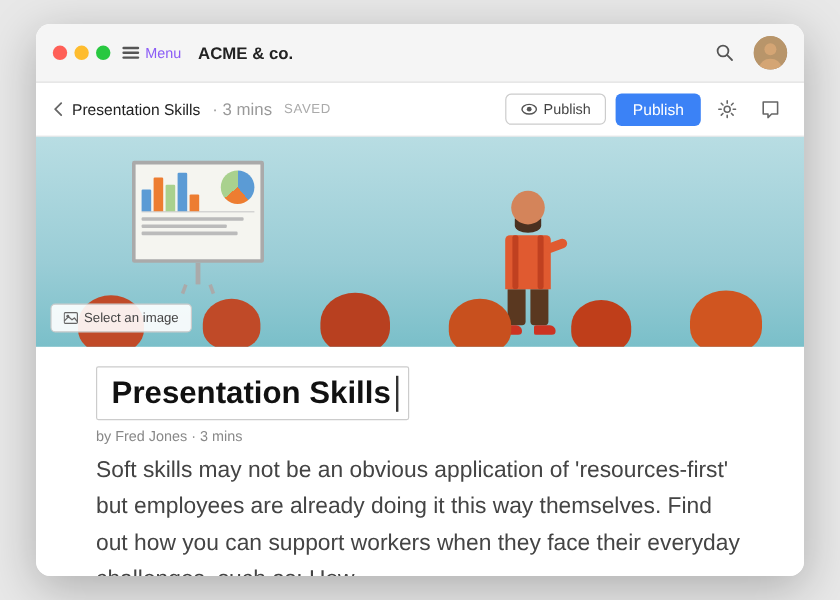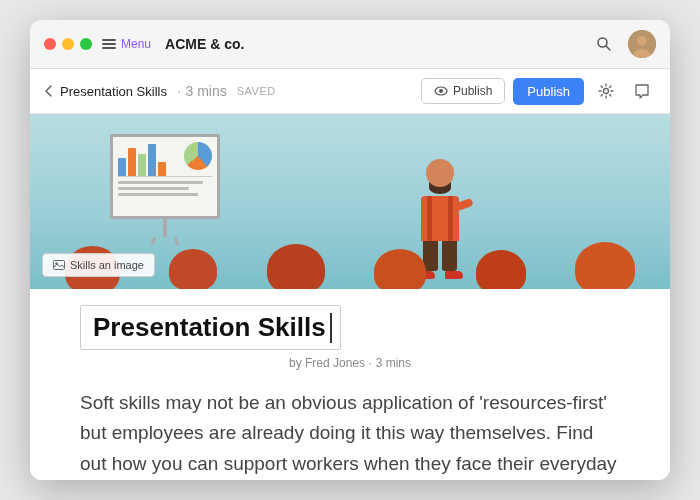--- a/index.html
+++ b/index.html
@@ -446,22 +446,21 @@
       border: 1px solid #ccc;
       border-radius: 2px;
       padding: 4px 8px;
       display: flex;
       align-items: center;
     }
 
     .article-meta {
       font-size: 12px;
       color: #888;
-      margin-bottom: 18px;
-      text-align: center;
+      margin-bottom: 7px;
     }
 
     .article-body {
       font-size: 19px;
       color: #444;
       line-height: 1.6;
     }
   </style>
 </head>
 <body>
@@ -581,21 +580,21 @@
       <div class="head" style="width:50px;height:44px;background:#bf3e1a;"></div>
       <div class="head" style="width:60px;height:52px;background:#d05520;"></div>
     </div>
 
     <button class="select-image-btn">
       <svg width="12" height="10" viewBox="0 0 12 10">
         <rect x="0.5" y="0.5" width="11" height="9" rx="1" stroke="#666" stroke-width="1" fill="none"></rect>
         <circle cx="3.5" cy="3.5" r="1.2" fill="#666"></circle>
         <polyline points="0.5,7.5 4,4 7,6.5 9,5 11.5,8" stroke="#666" stroke-width="1" fill="none" stroke-linejoin="round"></polyline>
       </svg>
-      <span>Skills an image</span>
+      <span>Select an image</span>
     </button>
   </div>
 
   <div class="content-area">
     <div class="article-title-wrapper">
       <div class="title-border">
         <span class="article-title">Presentation Skills</span>
         <span class="title-cursor"></span>
       </div>
     </div>

